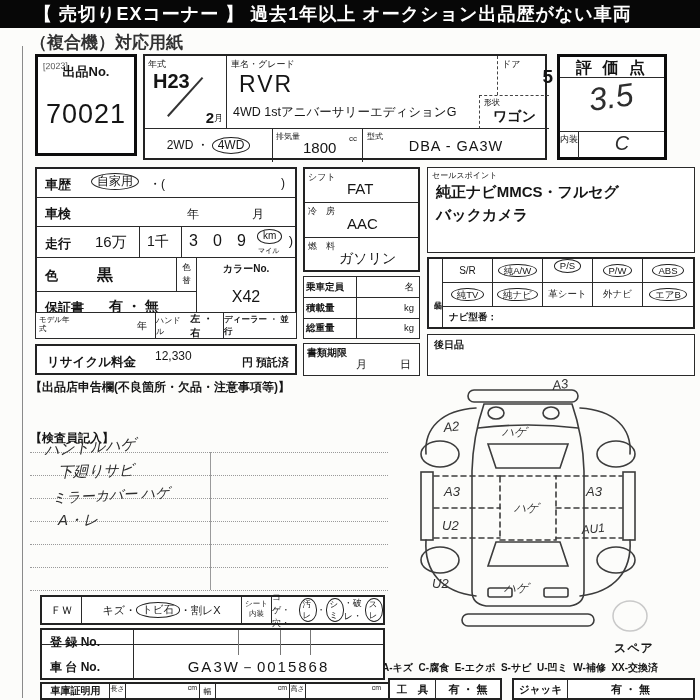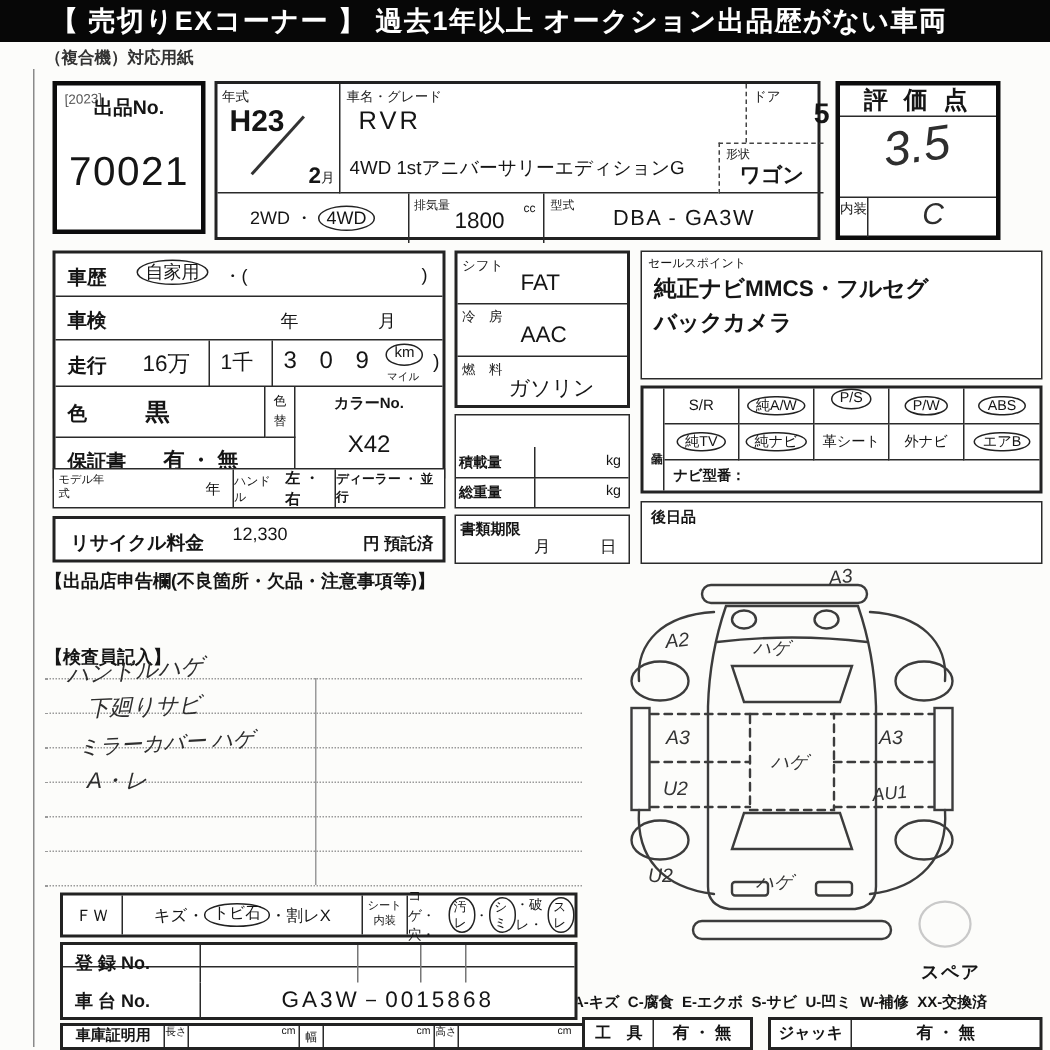--- a/index.html
+++ b/index.html
@@ -18,21 +18,21 @@
   svg text.hand{font-style:italic;fill:#333;font-family:"Liberation Sans","DejaVu Sans",sans-serif;}
 </style>
 </head>
 <body>
 
 <div class="sheet">
 
   <div class="abs" style="left:0;top:0;width:700px;height:28px;background:#070707;color:#fff;
               font-size:18px;font-weight:bold;line-height:28px;padding-left:34px;letter-spacing:1px;">【 売切りEXコーナー 】 過去1年以上 オークション出品歴がない車両</div>
 
-  <div class="abs" style="left:30px;top:31px;font-size:11px;font-weight:bold;color:#333;">（複合機）対応用紙</div>
+  <div class="abs" style="left:30px;top:31px;font-size:17px;font-weight:bold;color:#333;">（複合機）対応用紙</div>
 
   <div class="abs" style="left:22px;top:46px;width:1px;height:652px;background:#8a8a8a;"></div>
 
   <div class="box bold-box" style="left:35px;top:54px;width:102px;height:102px;">
     <div class="abs" style="left:5px;top:4px;font-size:9px;color:#555;transform:rotate(-2deg);">[2023]</div>
     <div class="abs" style="left:0;top:6px;width:100%;text-align:center;font-size:13px;font-weight:bold;">出品No.</div>
     <div class="abs" style="left:0;top:42px;width:100%;text-align:center;font-size:27px;letter-spacing:1px;">70021</div>
   </div>
 
   <div class="box mid-box" style="left:143px;top:54px;width:404px;height:106px;">
@@ -40,21 +40,21 @@
     <div class="abs" style="left:0;top:0;width:82px;height:73px;border-right:1px solid #2a2a2a;border-bottom:1px solid #2a2a2a;">
       <span class="lbl abs" style="left:3px;top:2px;">年式</span>
       <span class="abs" style="left:8px;top:14px;font-size:20px;font-weight:bold;">H23</span>
       <div class="abs" style="left:14px;top:40px;width:52px;height:1.5px;background:#333;transform:rotate(-48deg);"></div>
       <span class="abs" style="right:12px;bottom:2px;font-size:15px;font-weight:bold;"><span>2</span></span>
       <span class="abs" style="right:3px;bottom:3px;font-size:9px;">月</span>
     </div>
 
     <div class="abs" style="left:82px;top:0;width:252px;height:73px;border-bottom:1px solid #2a2a2a;">
       <span class="lbl abs" style="left:4px;top:2px;">車名・グレード</span>
-      <span class="abs" style="left:12px;top:15px;font-size:17px;letter-spacing:2px;">RVR</span>
+      <span class="abs" style="left:12px;top:15px;font-size:23px;letter-spacing:2px;">RVR</span>
       <span class="abs" style="left:6px;top:48px;font-size:12.5px;">4WD 1stアニバーサリーエディションG</span>
     </div>
 
     <div class="abs" style="left:352px;top:0;width:70px;height:39px;border-left:1px dashed #444;">
       <span class="lbl abs" style="left:4px;top:2px;">ドア</span>
       <span class="abs" style="right:14px;top:10px;font-size:19px;font-weight:bold;">5</span>
     </div>
 
     <div class="abs" style="left:334px;top:39px;width:70px;height:34px;border-left:1px dashed #444;border-top:1px dashed #444;border-bottom:1px solid #2a2a2a;">
       <span class="lbl abs" style="left:4px;top:1px;font-size:8px;">形状</span>
@@ -167,20 +167,25 @@
       <span class="lbl abs" style="left:3px;top:2px;">冷　房</span>
       <span class="abs" style="left:42px;top:12px;font-size:15px;">AAC</span>
     </div>
     <div class="abs" style="left:0;top:69px;width:100%;height:32px;">
       <span class="lbl abs" style="left:3px;top:2px;">燃　料</span>
       <span class="abs" style="left:34px;top:12px;font-size:14px;">ガソリン</span>
     </div>
   </div>
 
   <div class="box" style="left:303px;top:276px;width:117px;height:63px;border-width:1.5px;">
+    <div class="abs" style="left:0;top:0;width:100%;height:21px;border-bottom:1px solid #2a2a2a;">
+      <span style="position:absolute;left:2px;top:4px;font-size:9.5px;font-weight:bold;">乗車定員</span>
+      <div class="cellline" style="left:52px;top:0;width:1px;height:21px;"></div>
+      <span style="position:absolute;right:5px;top:4px;font-size:9.5px;">名</span>
+    </div>
     <div class="abs" style="left:0;top:21px;width:100%;height:21px;border-bottom:1px solid #2a2a2a;">
       <span style="position:absolute;left:2px;top:4px;font-size:9.5px;font-weight:bold;">積載量</span>
       <div class="cellline" style="left:52px;top:0;width:1px;height:21px;"></div>
       <span style="position:absolute;right:5px;top:4px;font-size:9.5px;">kg</span>
     </div>
     <div class="abs" style="left:0;top:42px;width:100%;height:19px;">
       <span style="position:absolute;left:2px;top:3px;font-size:9.5px;font-weight:bold;">総重量</span>
       <div class="cellline" style="left:52px;top:0;width:1px;height:19px;"></div>
       <span style="position:absolute;right:5px;top:3px;font-size:9.5px;">kg</span>
     </div>

